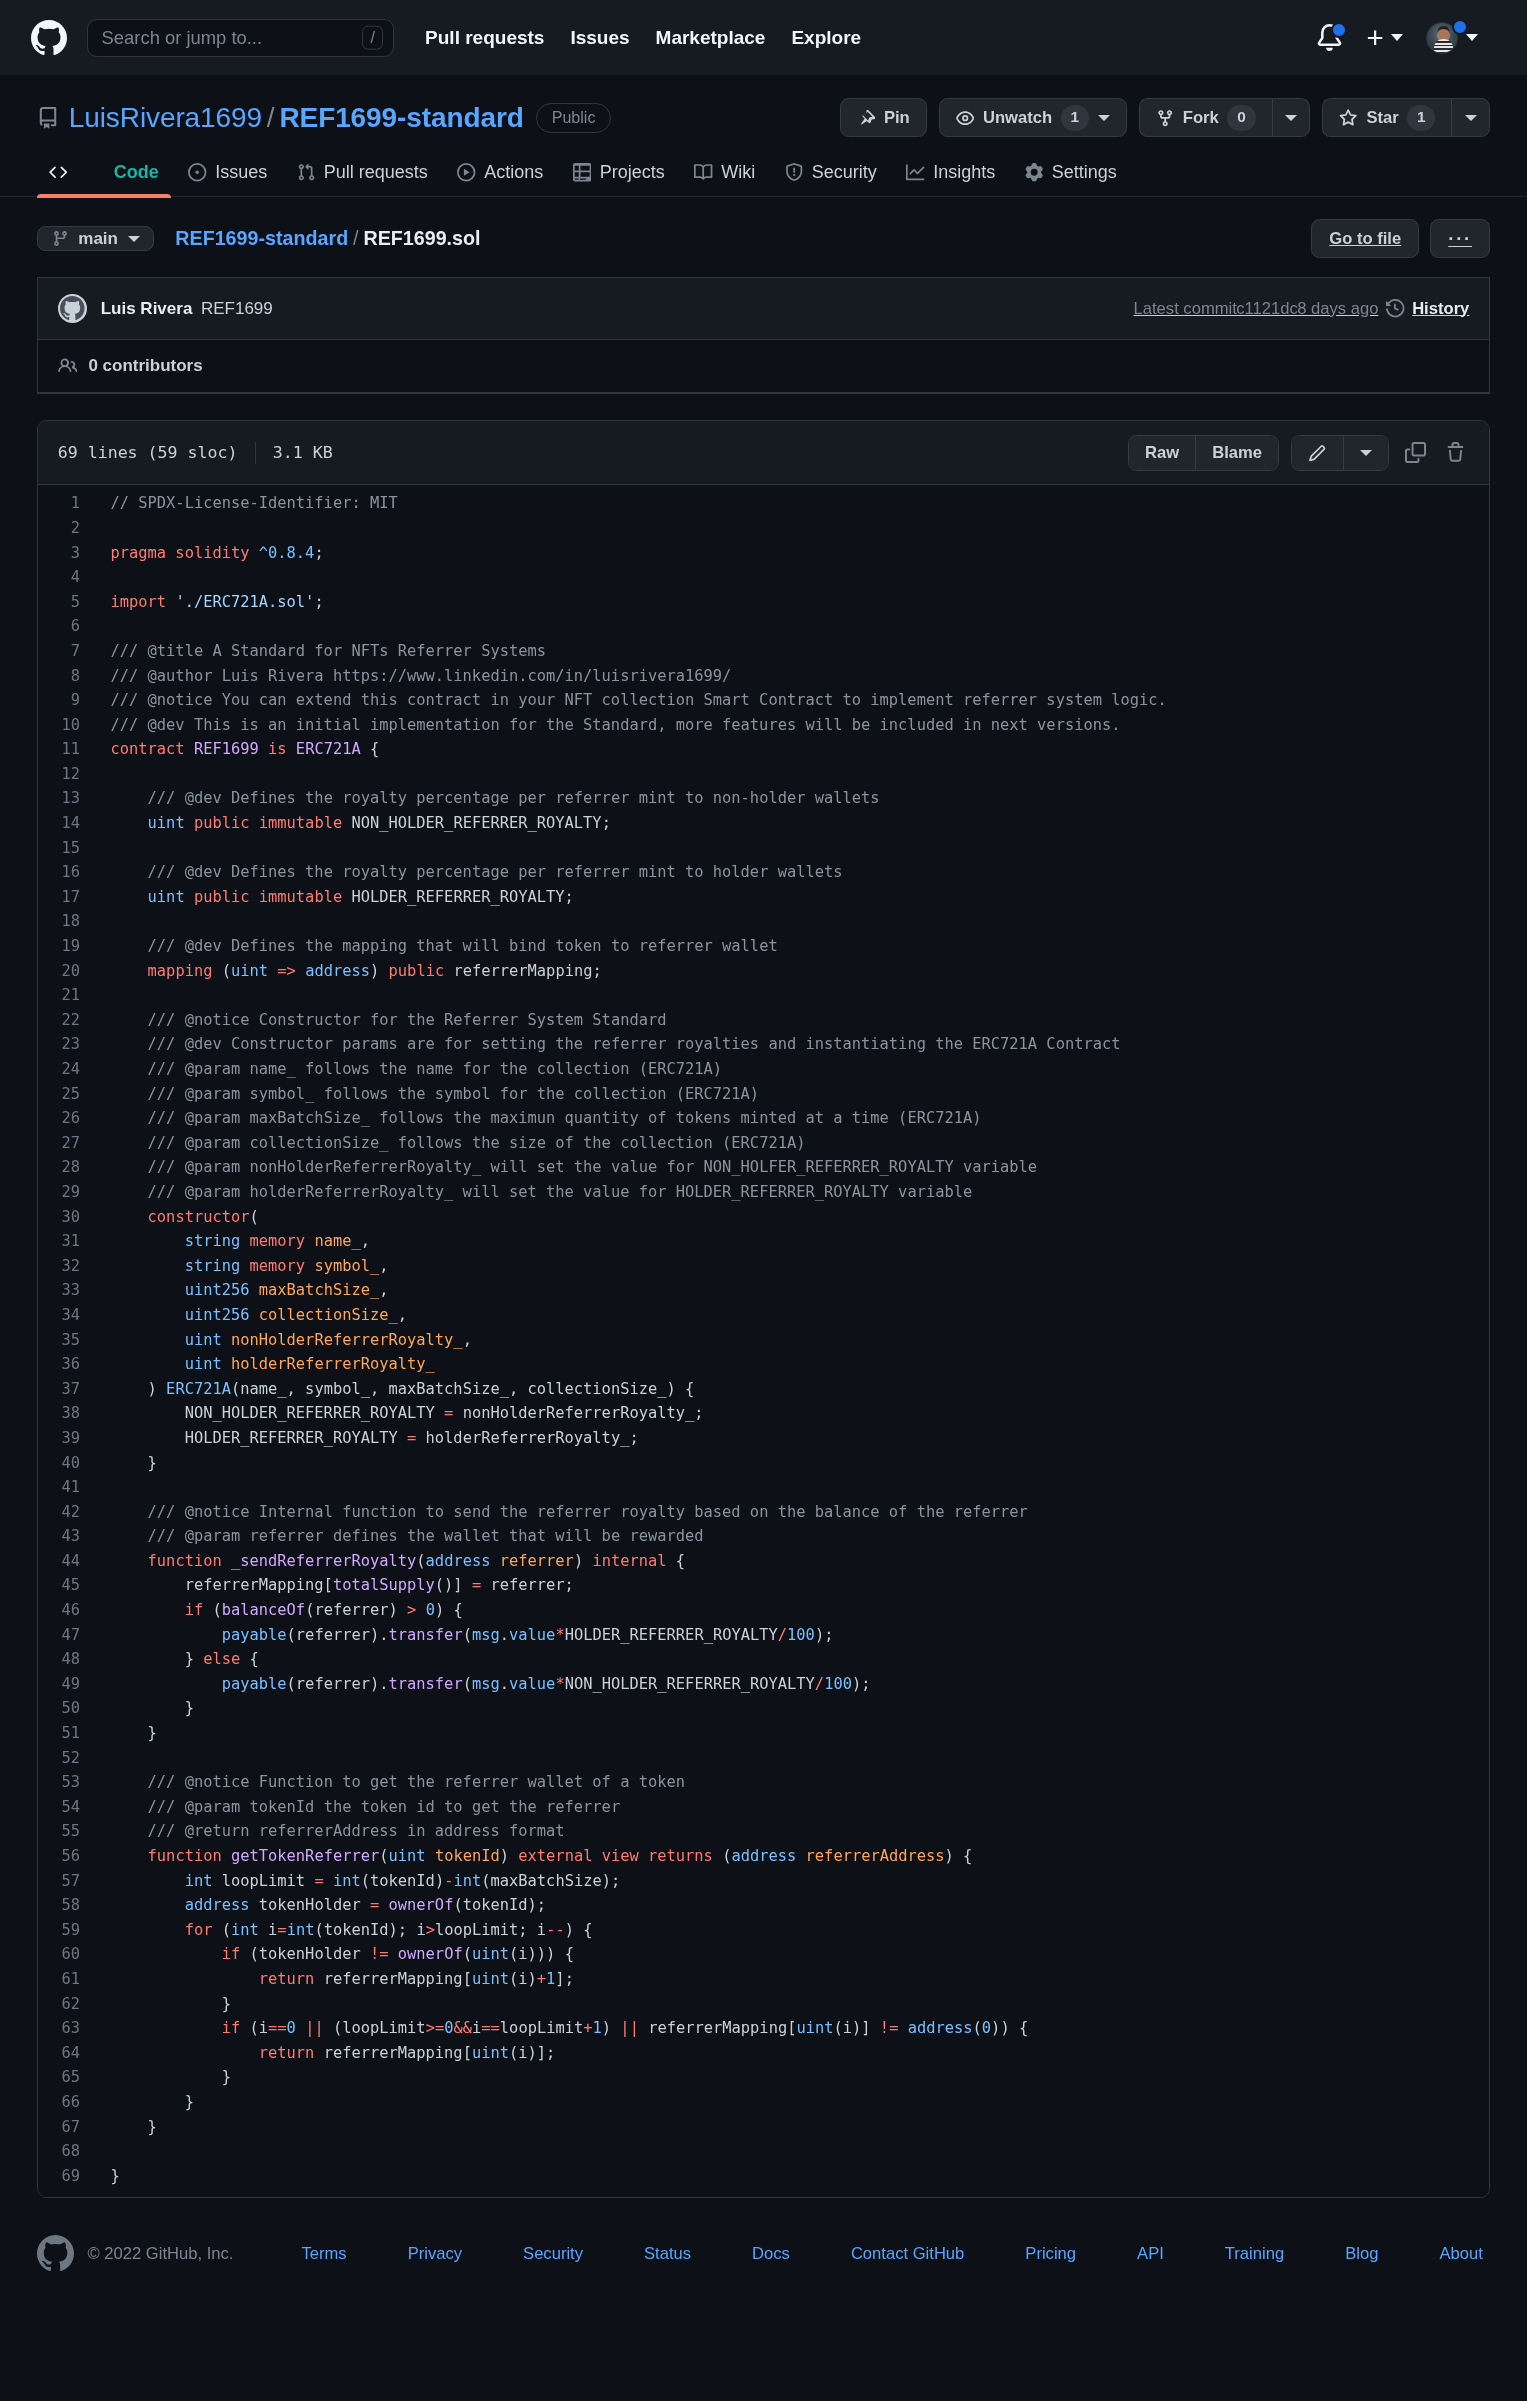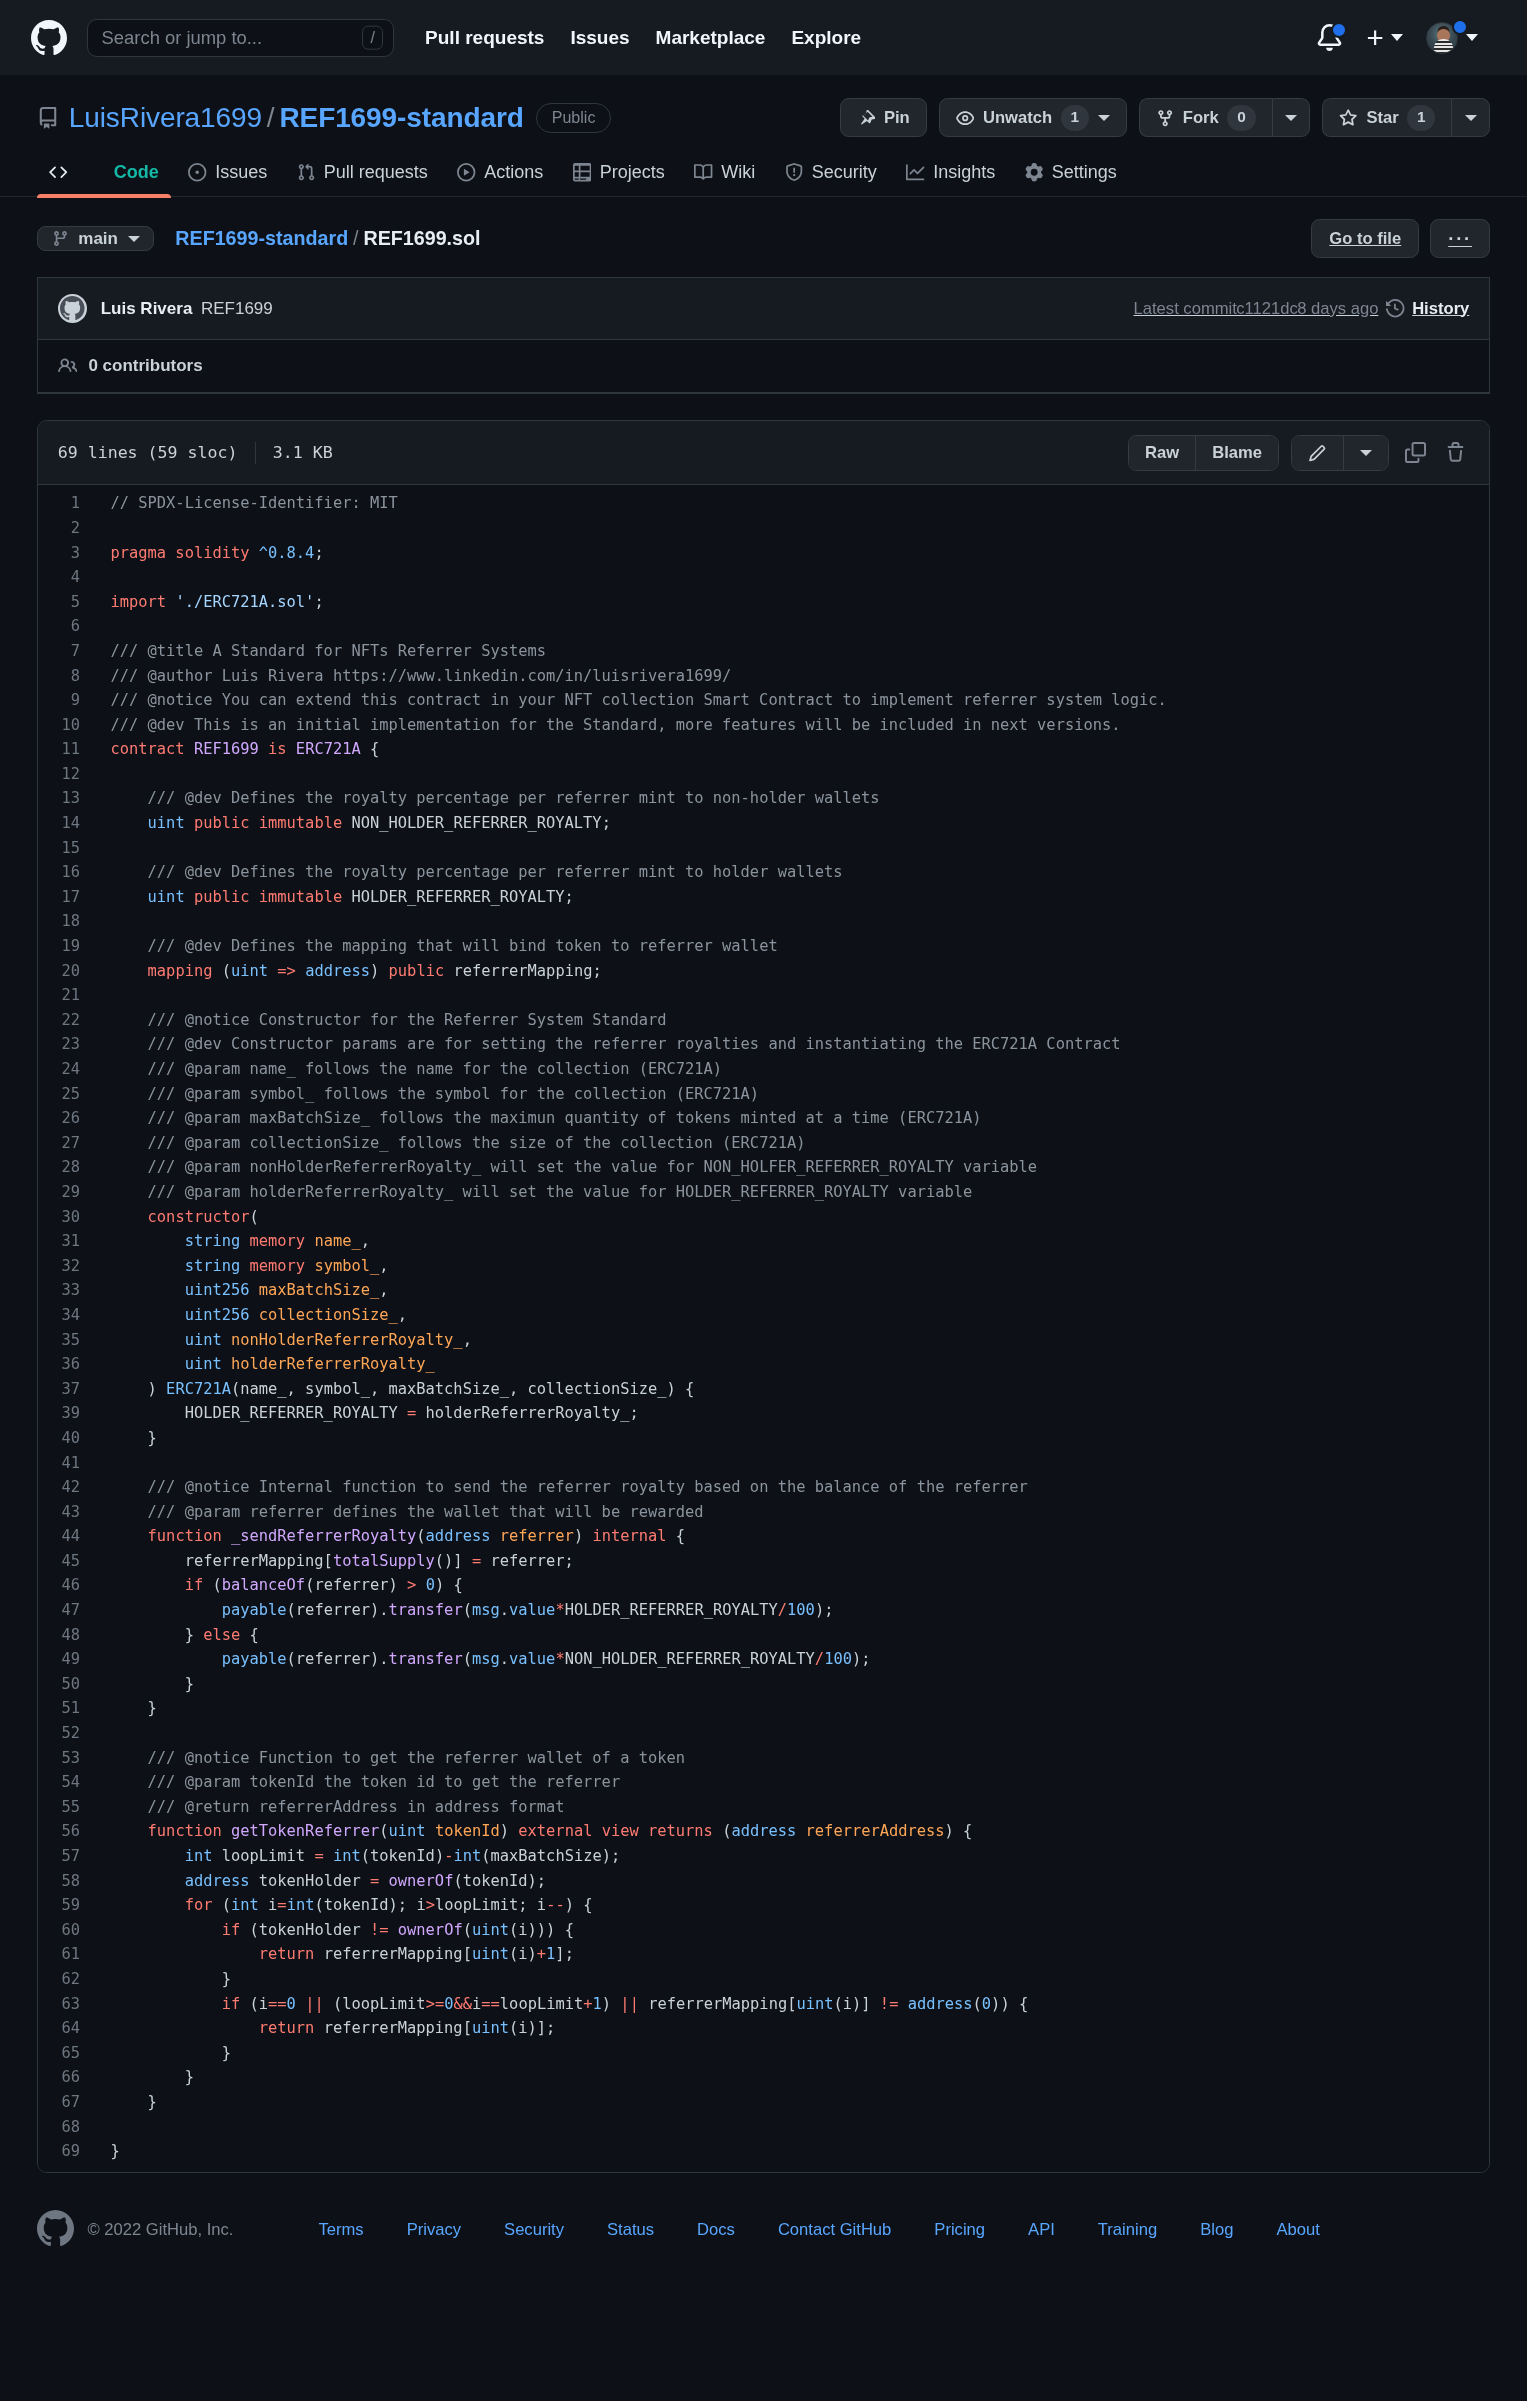--- a/index.html
+++ b/index.html
@@ -277,21 +277,21 @@
   .p  { color: #c9d1d9; }     
 
   
   .footer {
     display: flex; align-items: center;
     padding: 37px 37px 43px 37px;
     gap: 0;
   }
   .footer-logo svg { width: 37px; height: 37px; fill: #6e7681; }
   .footer-copy { font-size: 16.6px; color: #7d8590; margin-left: 13.5px; }
-  .footer-links { display: flex; gap: 43px; margin-left: 85px; }
+  .footer-links { display: flex; gap: 61px; margin-left: 68px; }
   .footer-links a { color: #58a6ff; font-size: 16.6px; text-decoration: none; }
 </style>
 </head>
 <body>
 
 <div class="gh-header">
   <div class="gh-logo">
     <svg viewBox="0 0 16 16">
         <path d="M8 0C3.58 0 0 3.58 0 8c0 3.54 2.29 6.53 5.47 7.59.4.07.55-.17.55-.38 0-.19-.01-.82-.01-1.49-2.01.37-2.53-.49-2.69-.94-.09-.23-.48-.94-.82-1.13-.28-.15-.68-.52-.01-.53.63-.01 1.08.58 1.23.82.72 1.21 1.87.87 2.33.66.07-.52.28-.87.51-1.07-1.78-.2-3.64-.89-3.64-3.95 0-.87.31-1.59.82-2.15-.08-.2-.36-1.02.08-2.12 0 0 .67-.21 2.2.82.64-.18 1.32-.27 2-.27s1.36.09 2 .27c1.53-1.04 2.2-.82 2.2-.82.44 1.1.16 1.92.08 2.12.51.56.82 1.27.82 2.15 0 3.07-1.87 3.75-3.65 3.95.29.25.54.73.54 1.48 0 1.07-.01 1.93-.01 2.2 0 .21.15.46.55.38A8.01 8.01 0 0 0 16 8c0-4.42-3.58-8-8-8Z"></path>
       </svg>
@@ -668,20 +668,24 @@
           </tr>
           <tr>
             <td class="ln">36</td>
             <td class="lc"><span class="p">        </span><span class="t">uint </span><span class="v">holderReferrerRoyalty_</span></td>
           </tr>
           <tr>
             <td class="ln">37</td>
             <td class="lc"><span class="p">    ) </span><span class="t">ERC721A</span><span class="p">(name_, symbol_, maxBatchSize_, collectionSize_) {</span></td>
           </tr>
           <tr>
+            <td class="ln">38</td>
+            <td class="lc"><span class="p">        NON_HOLDER_REFERRER_ROYALTY </span><span class="k">= </span><span class="p">nonHolderReferrerRoyalty_;</span></td>
+          </tr>
+          <tr>
             <td class="ln">39</td>
             <td class="lc"><span class="p">        HOLDER_REFERRER_ROYALTY </span><span class="k">= </span><span class="p">holderReferrerRoyalty_;</span></td>
           </tr>
           <tr>
             <td class="ln">40</td>
             <td class="lc"><span class="p">    }</span></td>
           </tr>
           <tr>
             <td class="ln">41</td>
             <td class="lc">&nbsp;</td>

